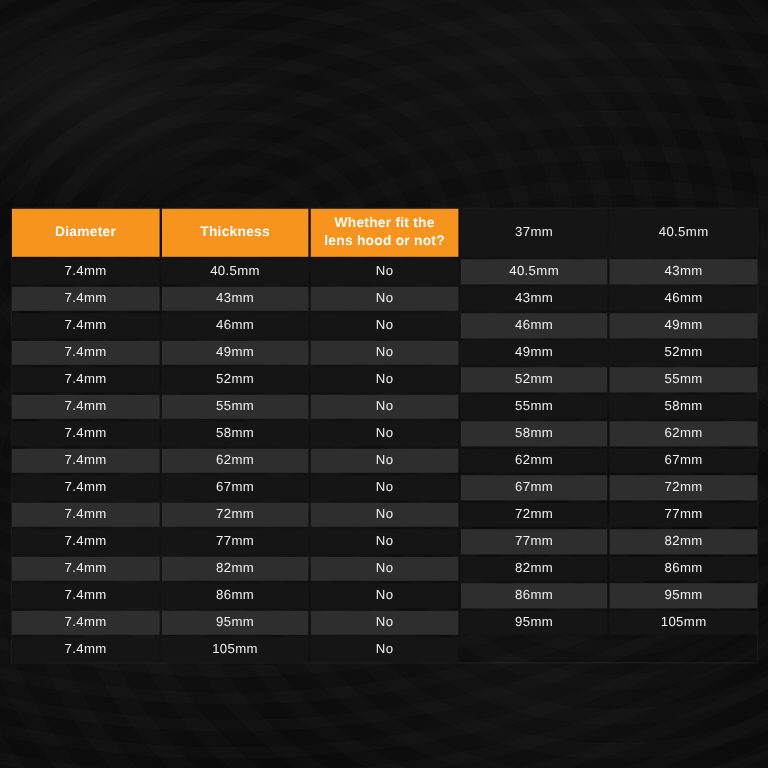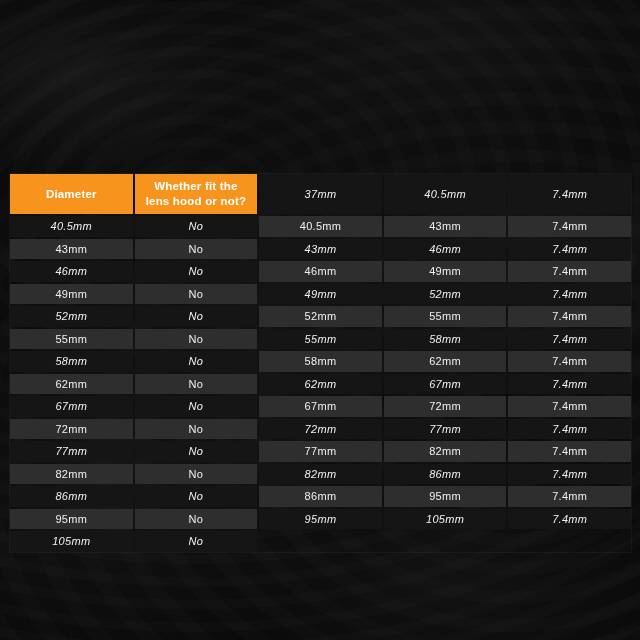--- a/index.html
+++ b/index.html
@@ -52,28 +52,29 @@
   }
   .td {
     color: var(--cell-text, #f0f0f0);
     font-size: 11px;
     letter-spacing: 0.3px;
     display: flex;
     align-items: center;
     justify-content: center;
     text-align: center;
   }
-  .td.row-dark  { background: var(--row-dark, #151515); font-style: italic; }
+  .td.row-dark  { background: var(--row-dark, #151515); }
   .td.row-light { background: var(--row-light, #2e2e2e); }
 </style>
 </head>
 <body>
 
 <div class="spec-table">
     <div class="th">Diameter</div>
+    <div class="th">Thickness</div>
     <div class="th">Whether fit the lens hood or not?</div>
     <div class="td row-dark">37mm</div>
     <div class="td row-dark">40.5mm</div>
     <div class="td row-dark">7.4mm</div>
     <div class="td row-dark">40.5mm</div>
     <div class="td row-dark">No</div>
     <div class="td row-light">40.5mm</div>
     <div class="td row-light">43mm</div>
     <div class="td row-light">7.4mm</div>
     <div class="td row-light">43mm</div>

